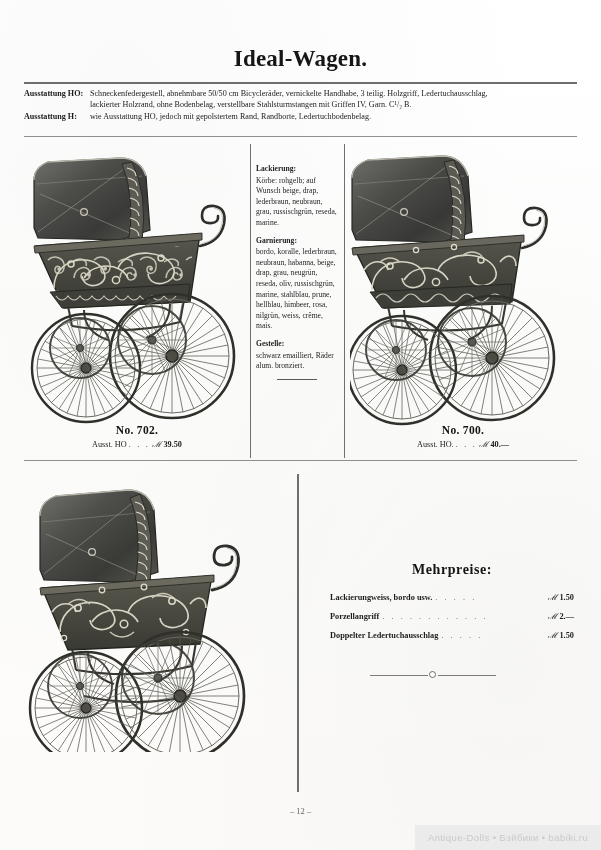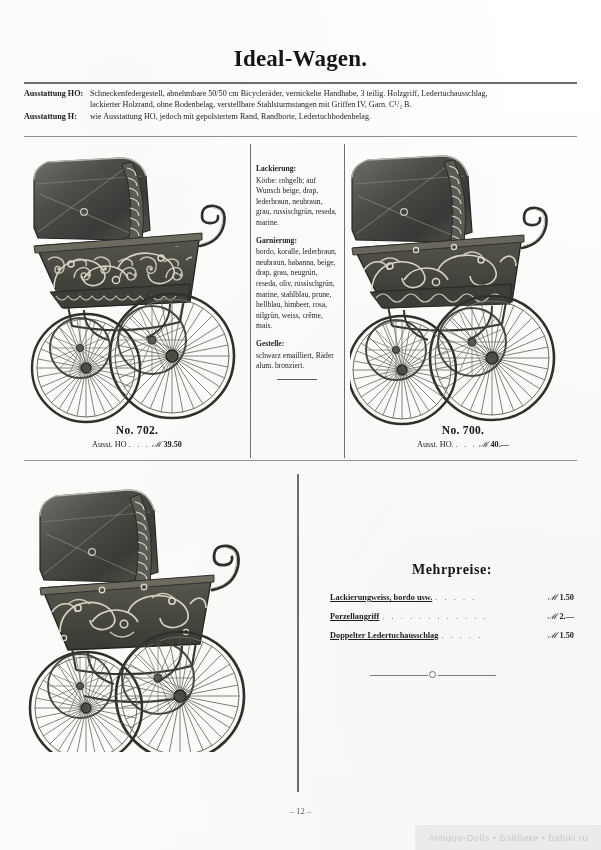--- a/index.html
+++ b/index.html
@@ -129,21 +129,21 @@
     color: #141414;
   }
   .mehr-row {
     display: flex;
     align-items: baseline;
     font-size: 8.3px;
     line-height: 11px;
     margin-bottom: 8px;
     white-space: nowrap;
   }
-  .mehr-row .name { font-weight: bold; text-decoration: underline; }
+  .mehr-row .name { font-weight: bold; }
   .mehr-row .lead {
     flex: 1 1 auto;
     overflow: hidden;
     letter-spacing: 2.6px;
     margin: 0 3px;
     color: #4a4a4a;
     font-size: 8px;
   }
   .mehr-row .amt { font-weight: bold; }
   .mehr-row .amt .mk { font-style: italic; font-weight: normal; }

